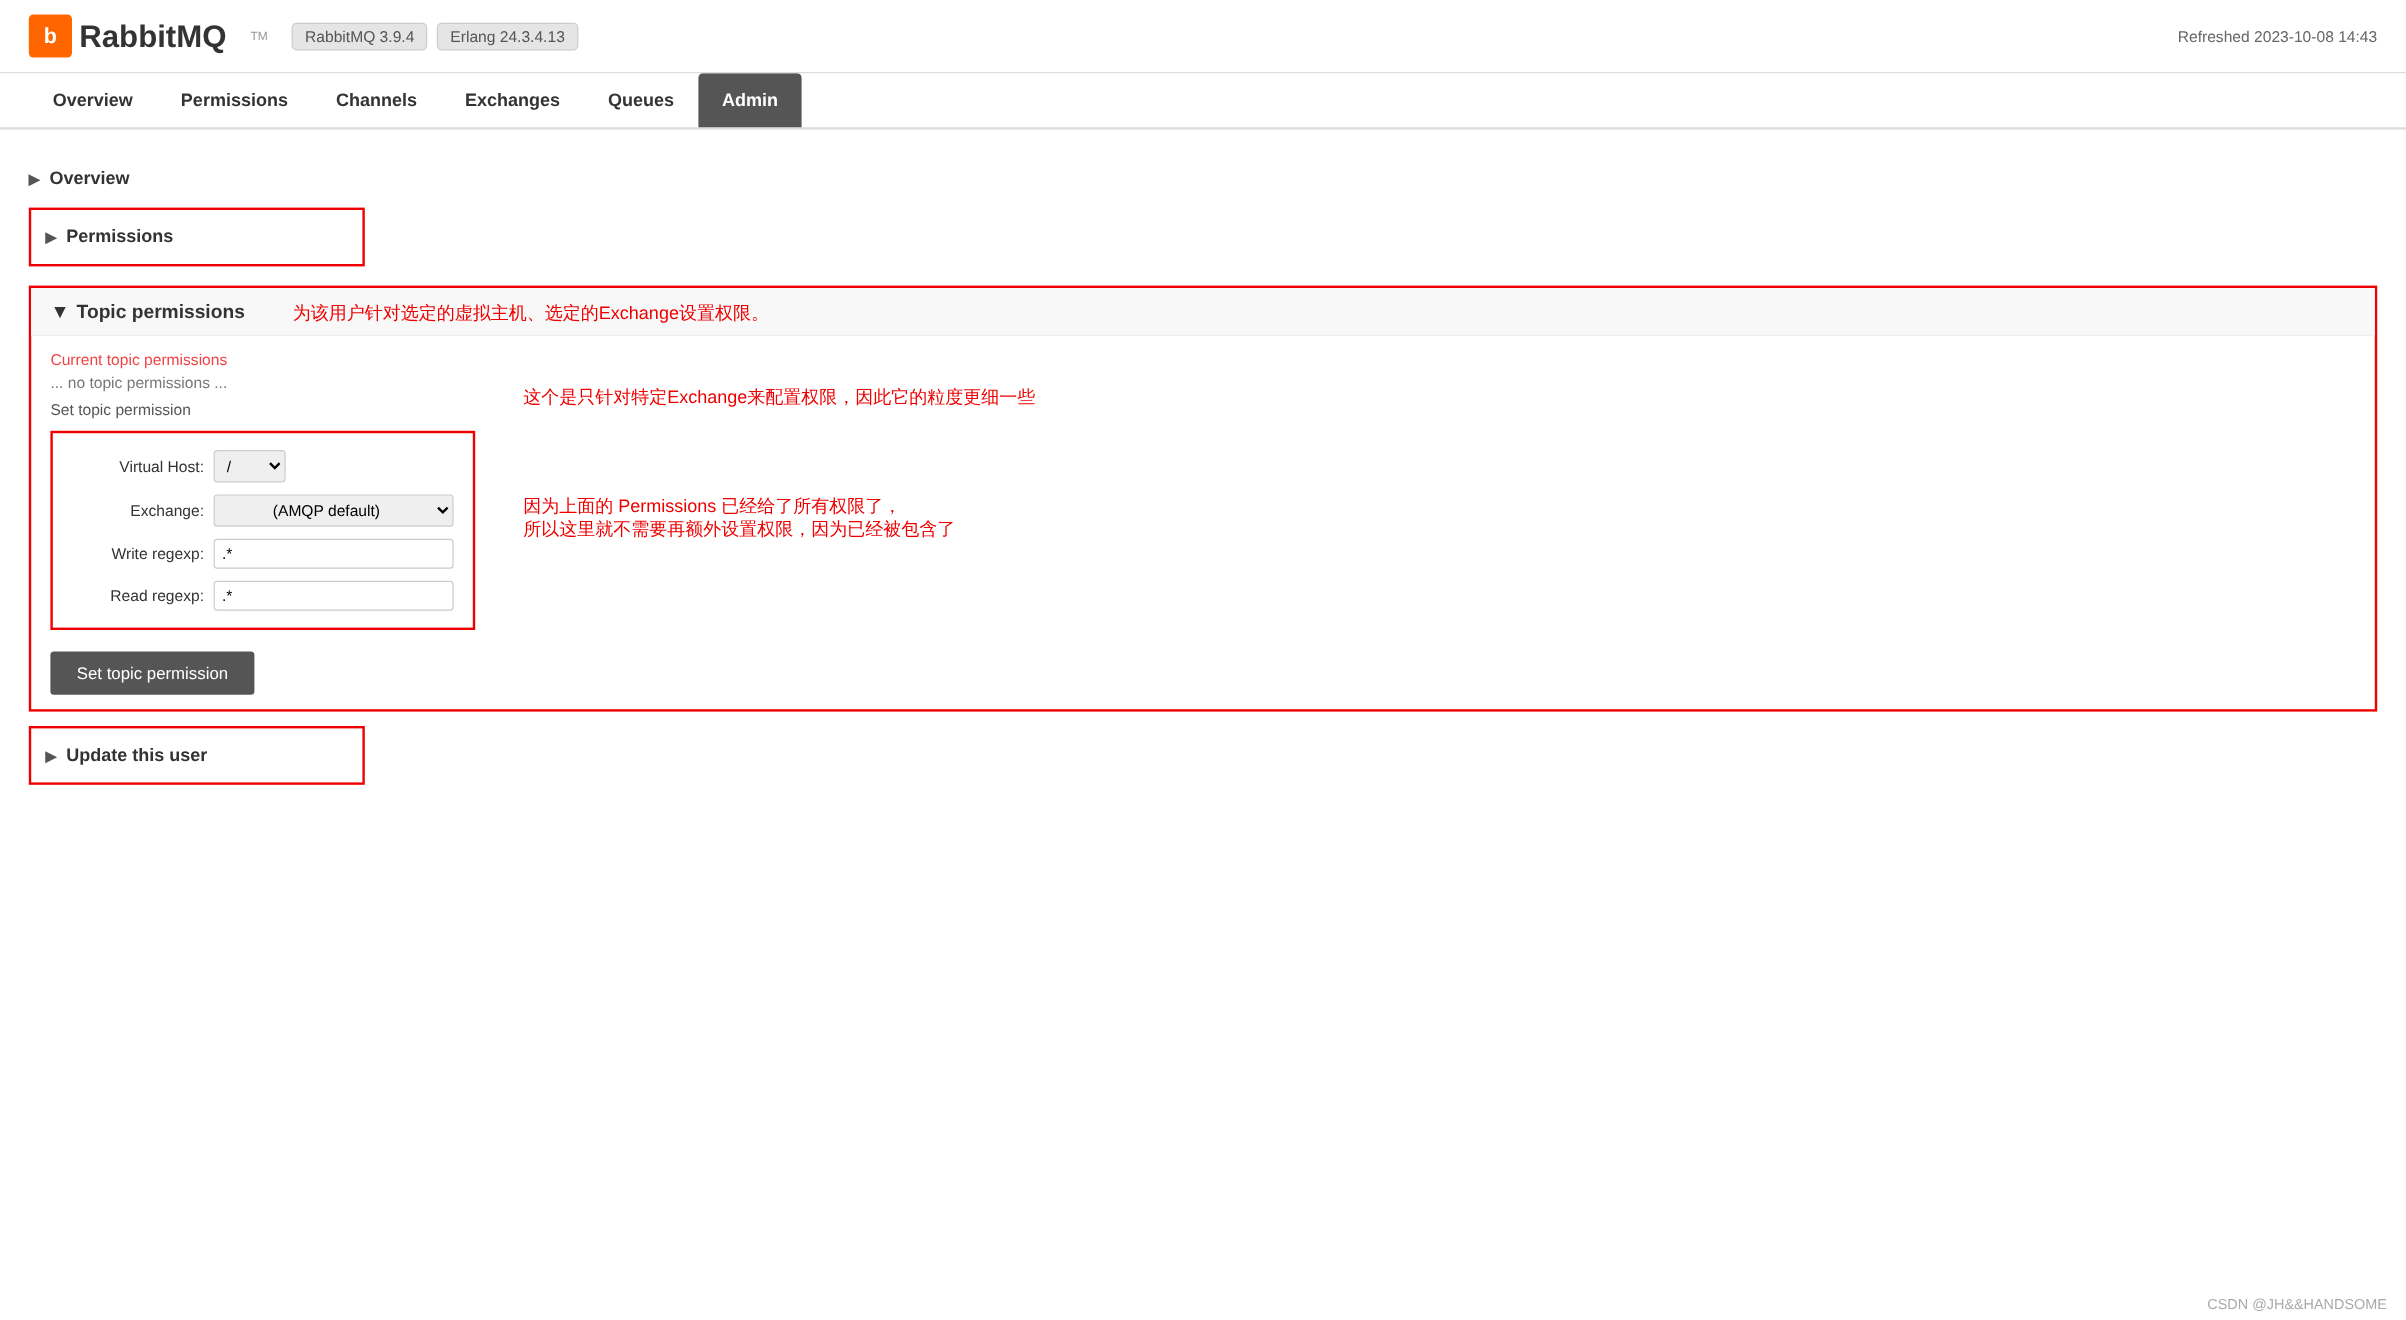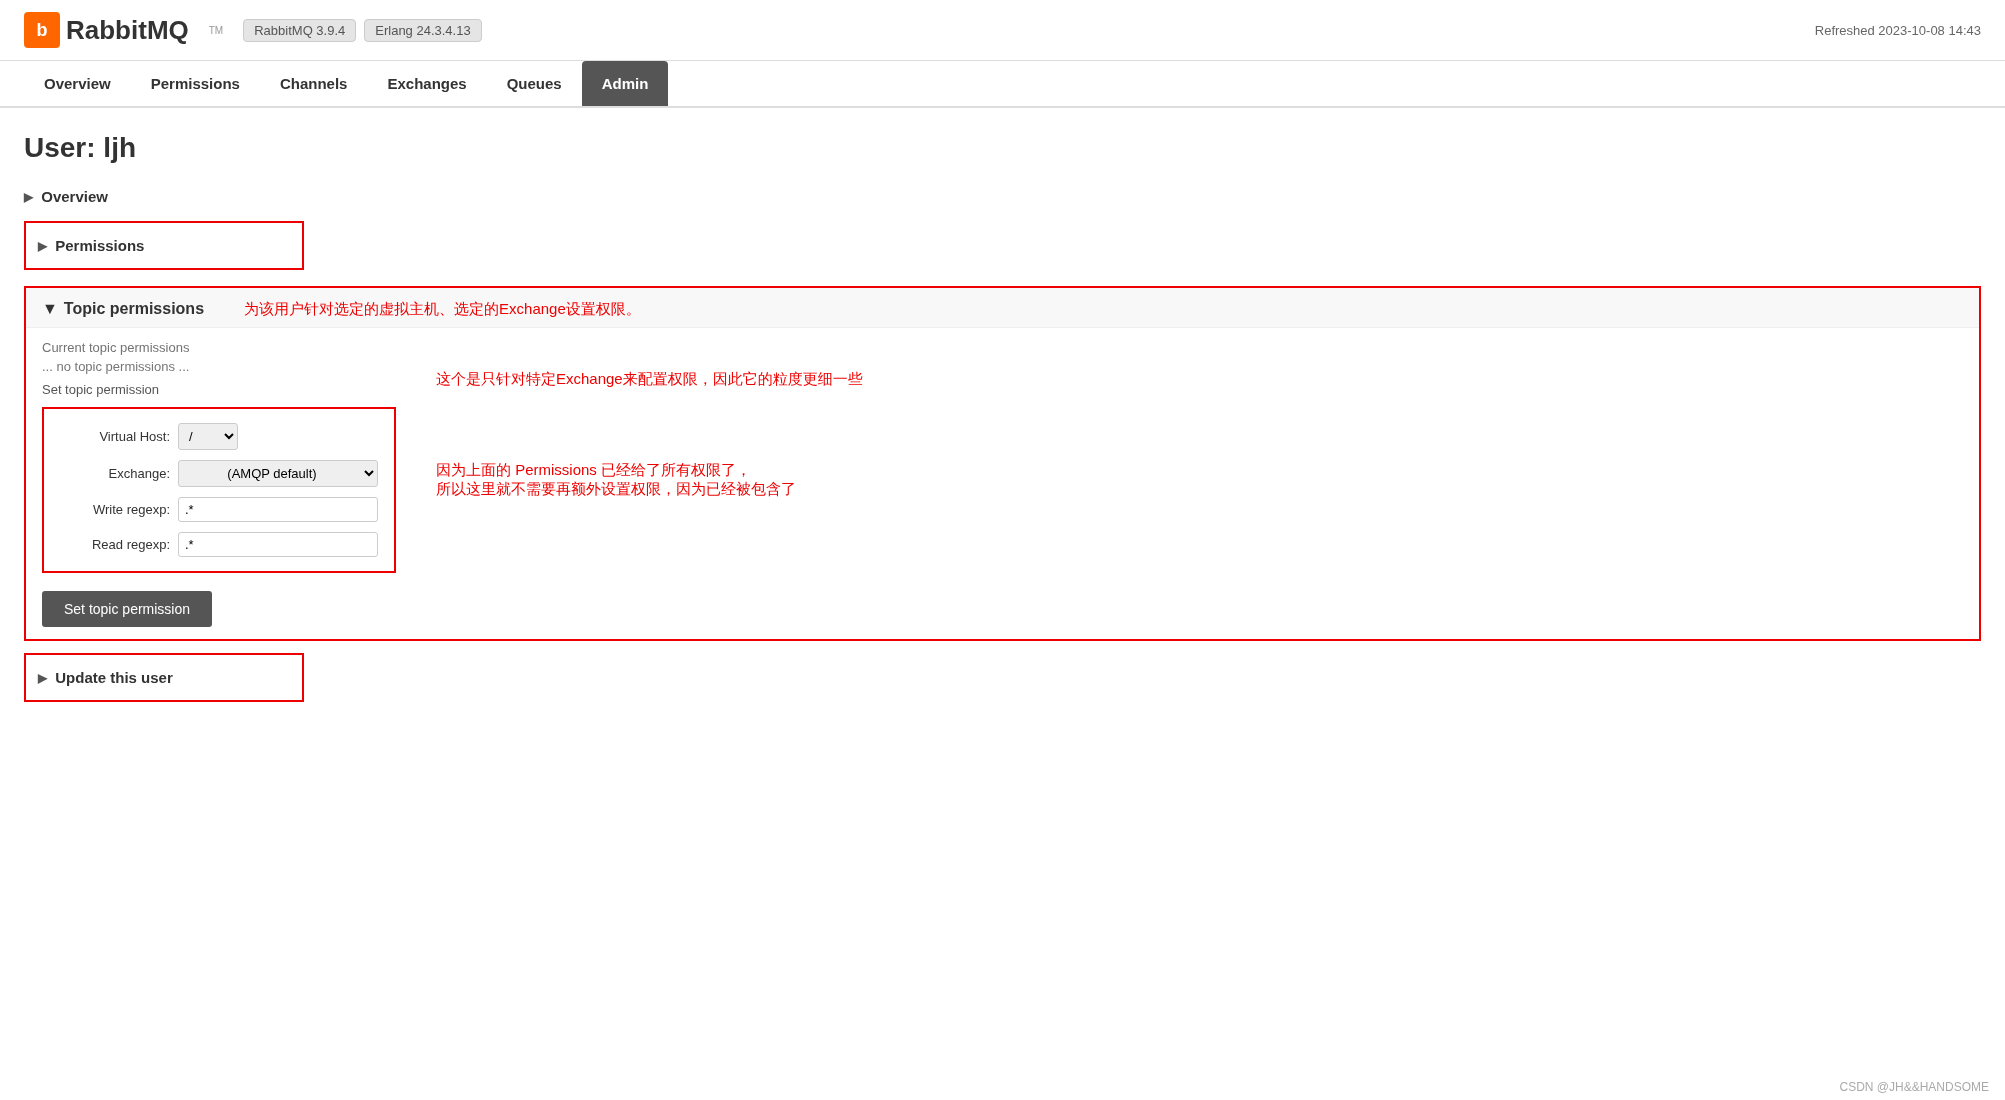--- a/index.html
+++ b/index.html
@@ -156,21 +156,21 @@
       color: #e00;
       font-size: 15px;
     }
 
     .topic-body {
       padding: 12px 16px;
     }
 
     .current-label {
       font-size: 13px;
-      color: #737373;
+      color: #ef4444;
       margin-bottom: 4px;
     }
     .no-permissions {
       font-size: 13px;
       color: #777;
       margin-bottom: 8px;
     }
     .set-label {
       font-size: 13px;
       color: #555;
@@ -290,21 +290,20 @@
   <a class="nav-item">Permissions</a>
   <a class="nav-item">Channels</a>
   <a class="nav-item">Exchanges</a>
   <a class="nav-item">Queues</a>
   <a class="nav-item active">Admin</a>
 </nav>
 
 <div class="content">
 
   
-  <div class="page-title">User: ljh</div>
 
   
   <div class="overview-section">
     <div class="section-header">
       <span class="arrow">▶</span>
       <span>Overview</span>
     </div>
   </div>
 
   

